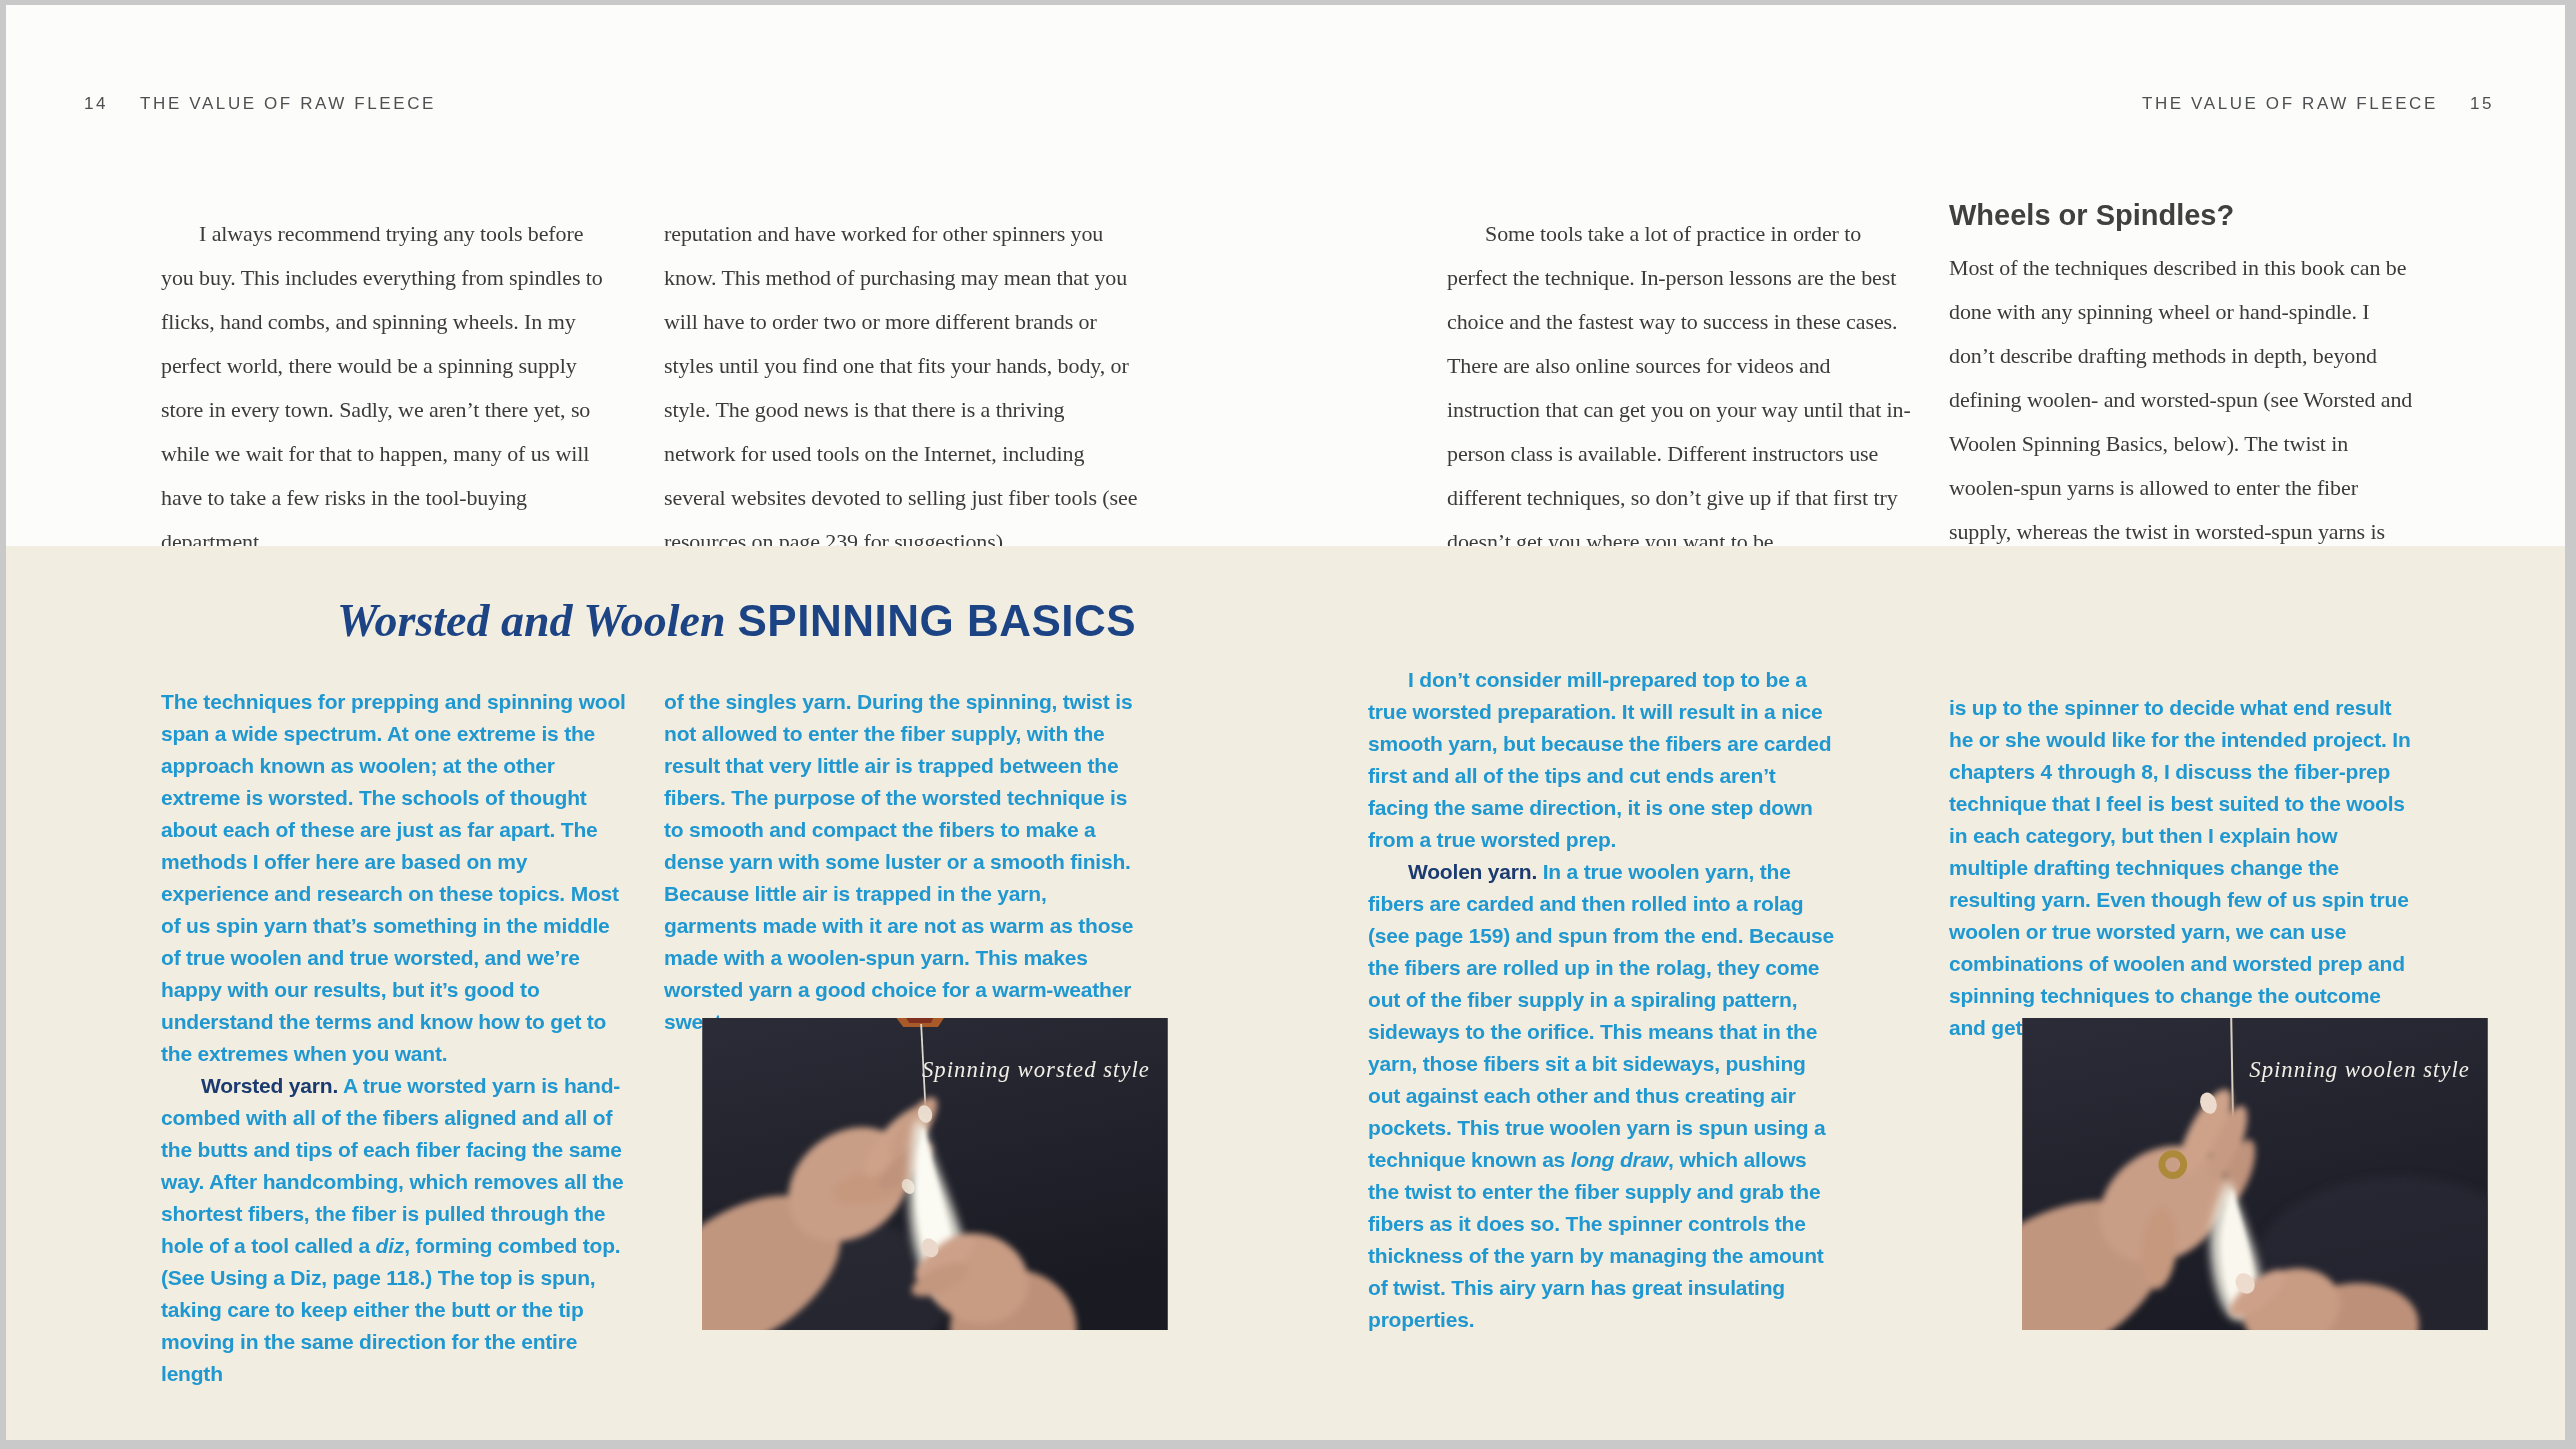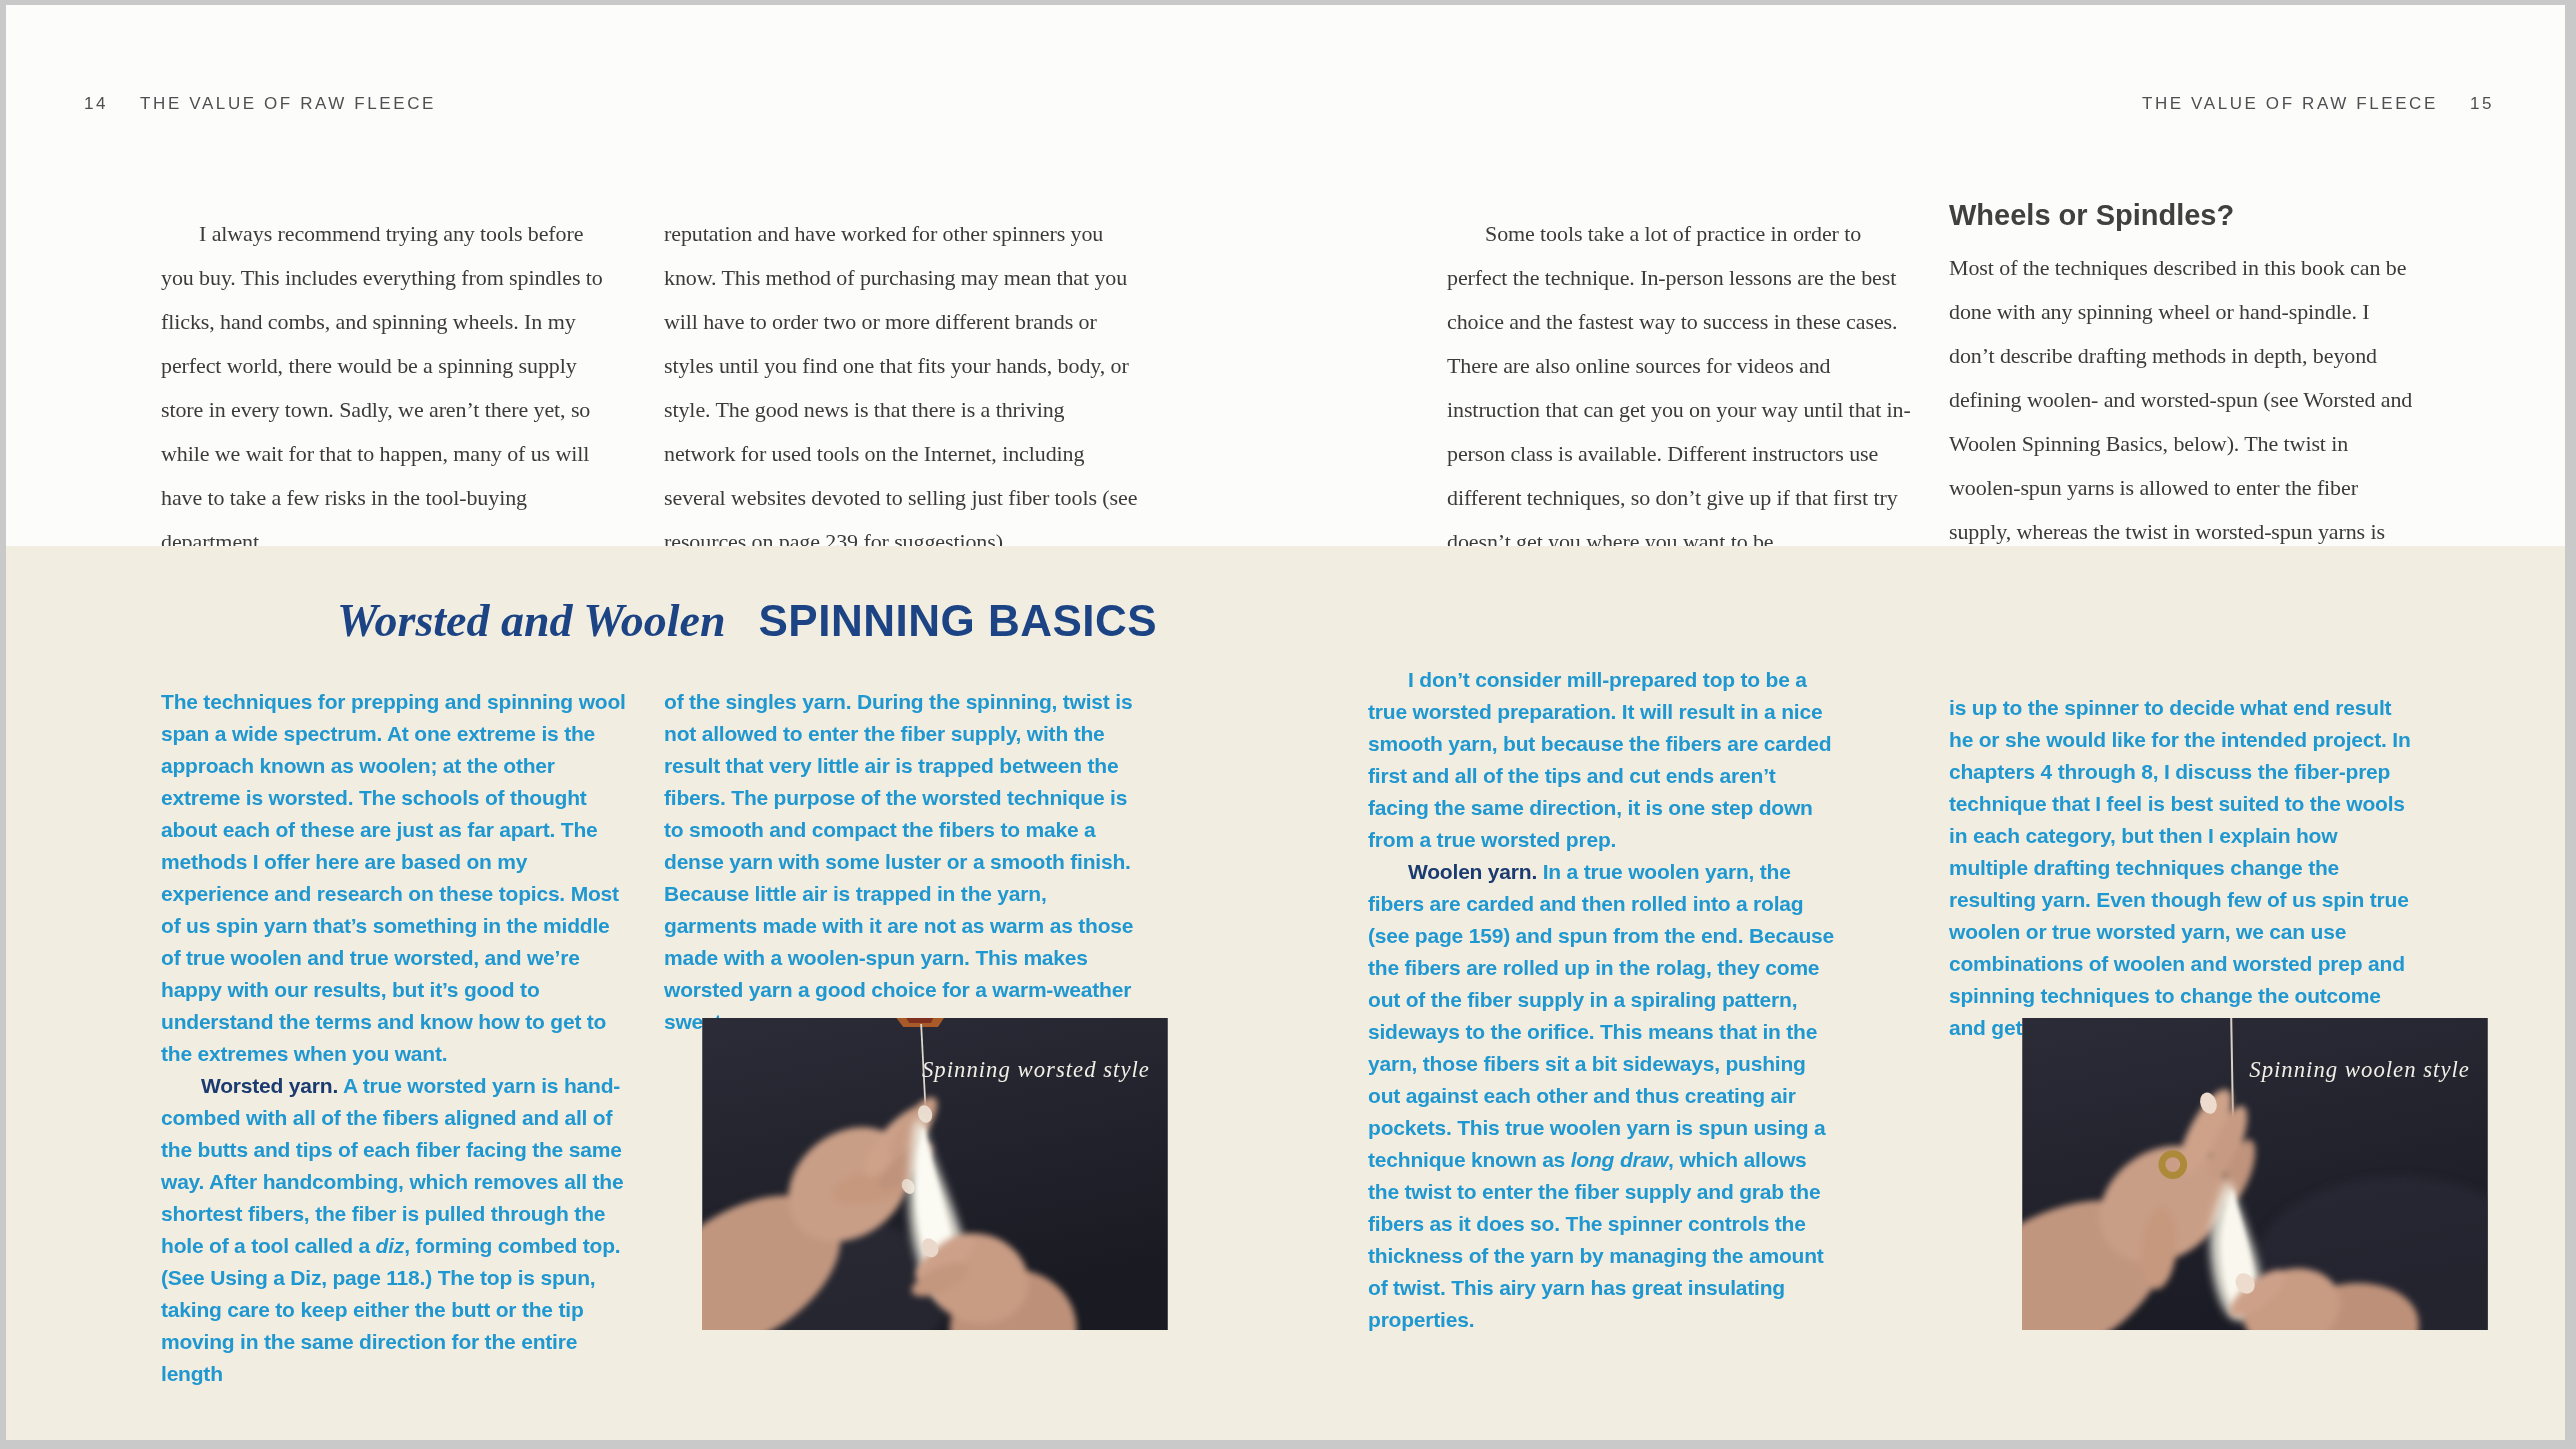--- a/index.html
+++ b/index.html
@@ -34,21 +34,21 @@
   .serifcol p.indent{text-indent:38px;}
 
   .olive-heading{
     position:absolute;left:1943px;top:194px;
     font-size:29px;font-weight:700;color:#404040;letter-spacing:0;
   }
 
   
   .feature-title{
     position:absolute;left:331px;top:589px;
-    display:flex;align-items:baseline;gap:33px;color:#1c4384;white-space:nowrap;
+    display:flex;align-items:baseline;gap:12px;color:#1c4384;white-space:nowrap;
   }
   .feature-title .script{
     font-family:"Liberation Serif",serif;font-style:italic;font-weight:700;font-size:46px;
   }
   .feature-title .caps{
     font-weight:700;font-size:44px;letter-spacing:0.5px;
   }
 
   
   .bluecol{

